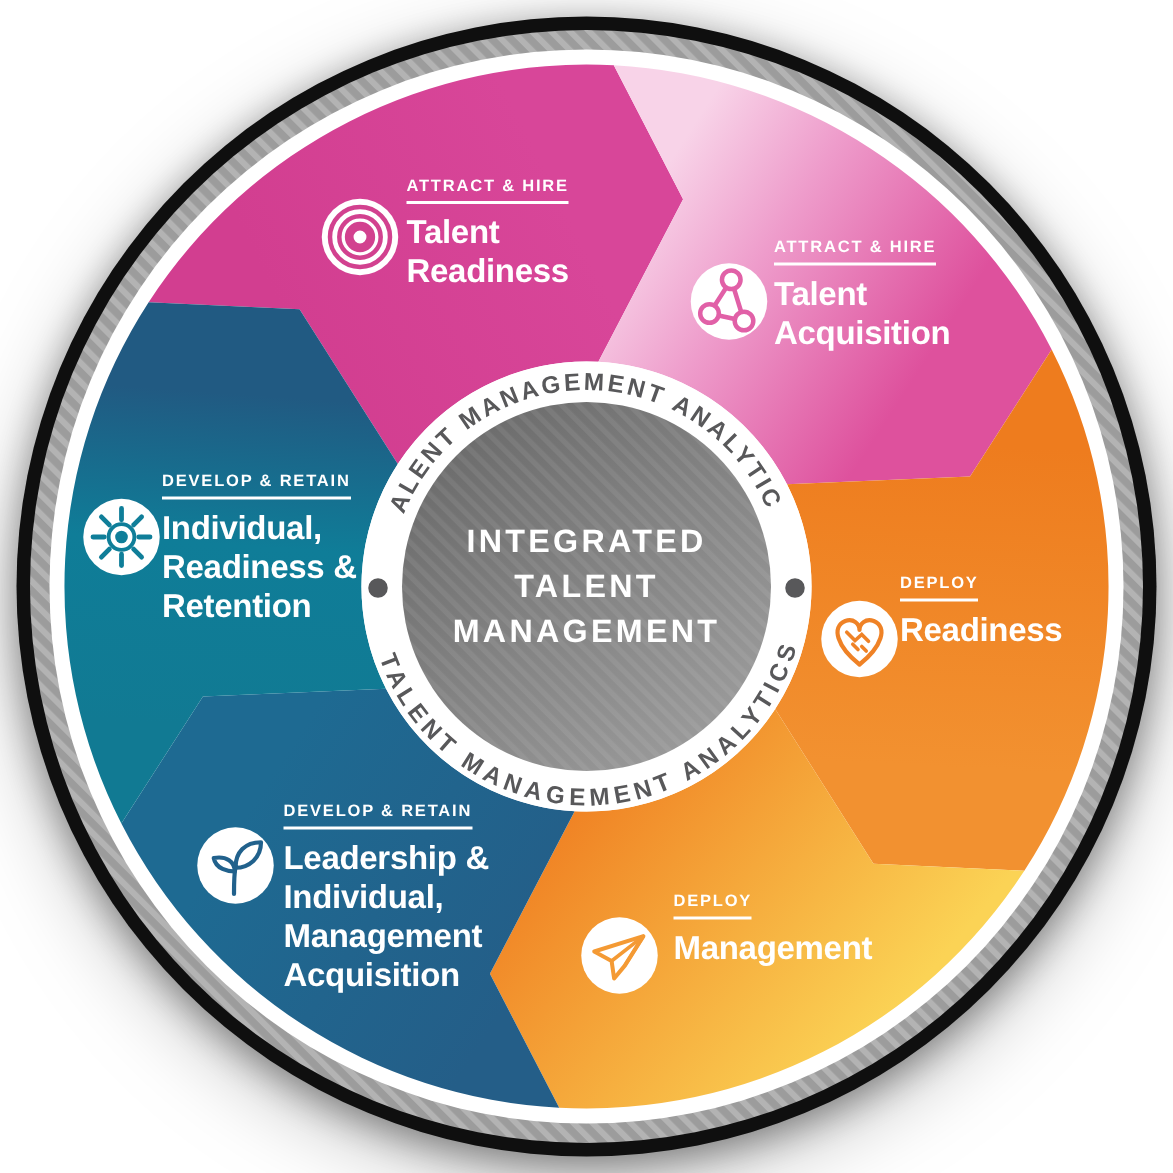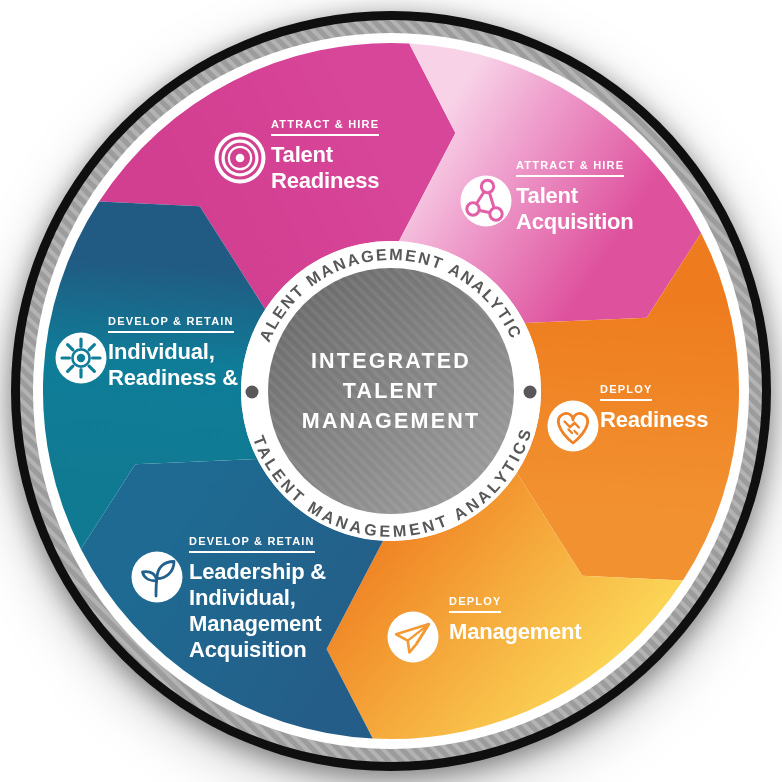--- a/index.html
+++ b/index.html
@@ -178,16 +178,17 @@
           <div>Individual,</div>
           <div>Management</div>
           <div>Acquisition</div>
         </div>
   </div>
       <div class="seg-label" style="left: 108px; top: 311px;">
     <div class="seg-cat">DEVELOP &amp; RETAIN</div>
     <div class="seg-title">
           <div>Individual,</div>
           <div>Readiness &amp;</div>
+          <div>Retention</div>
         </div>
   </div>
     </div>
 </div>
 
 </body></html>

